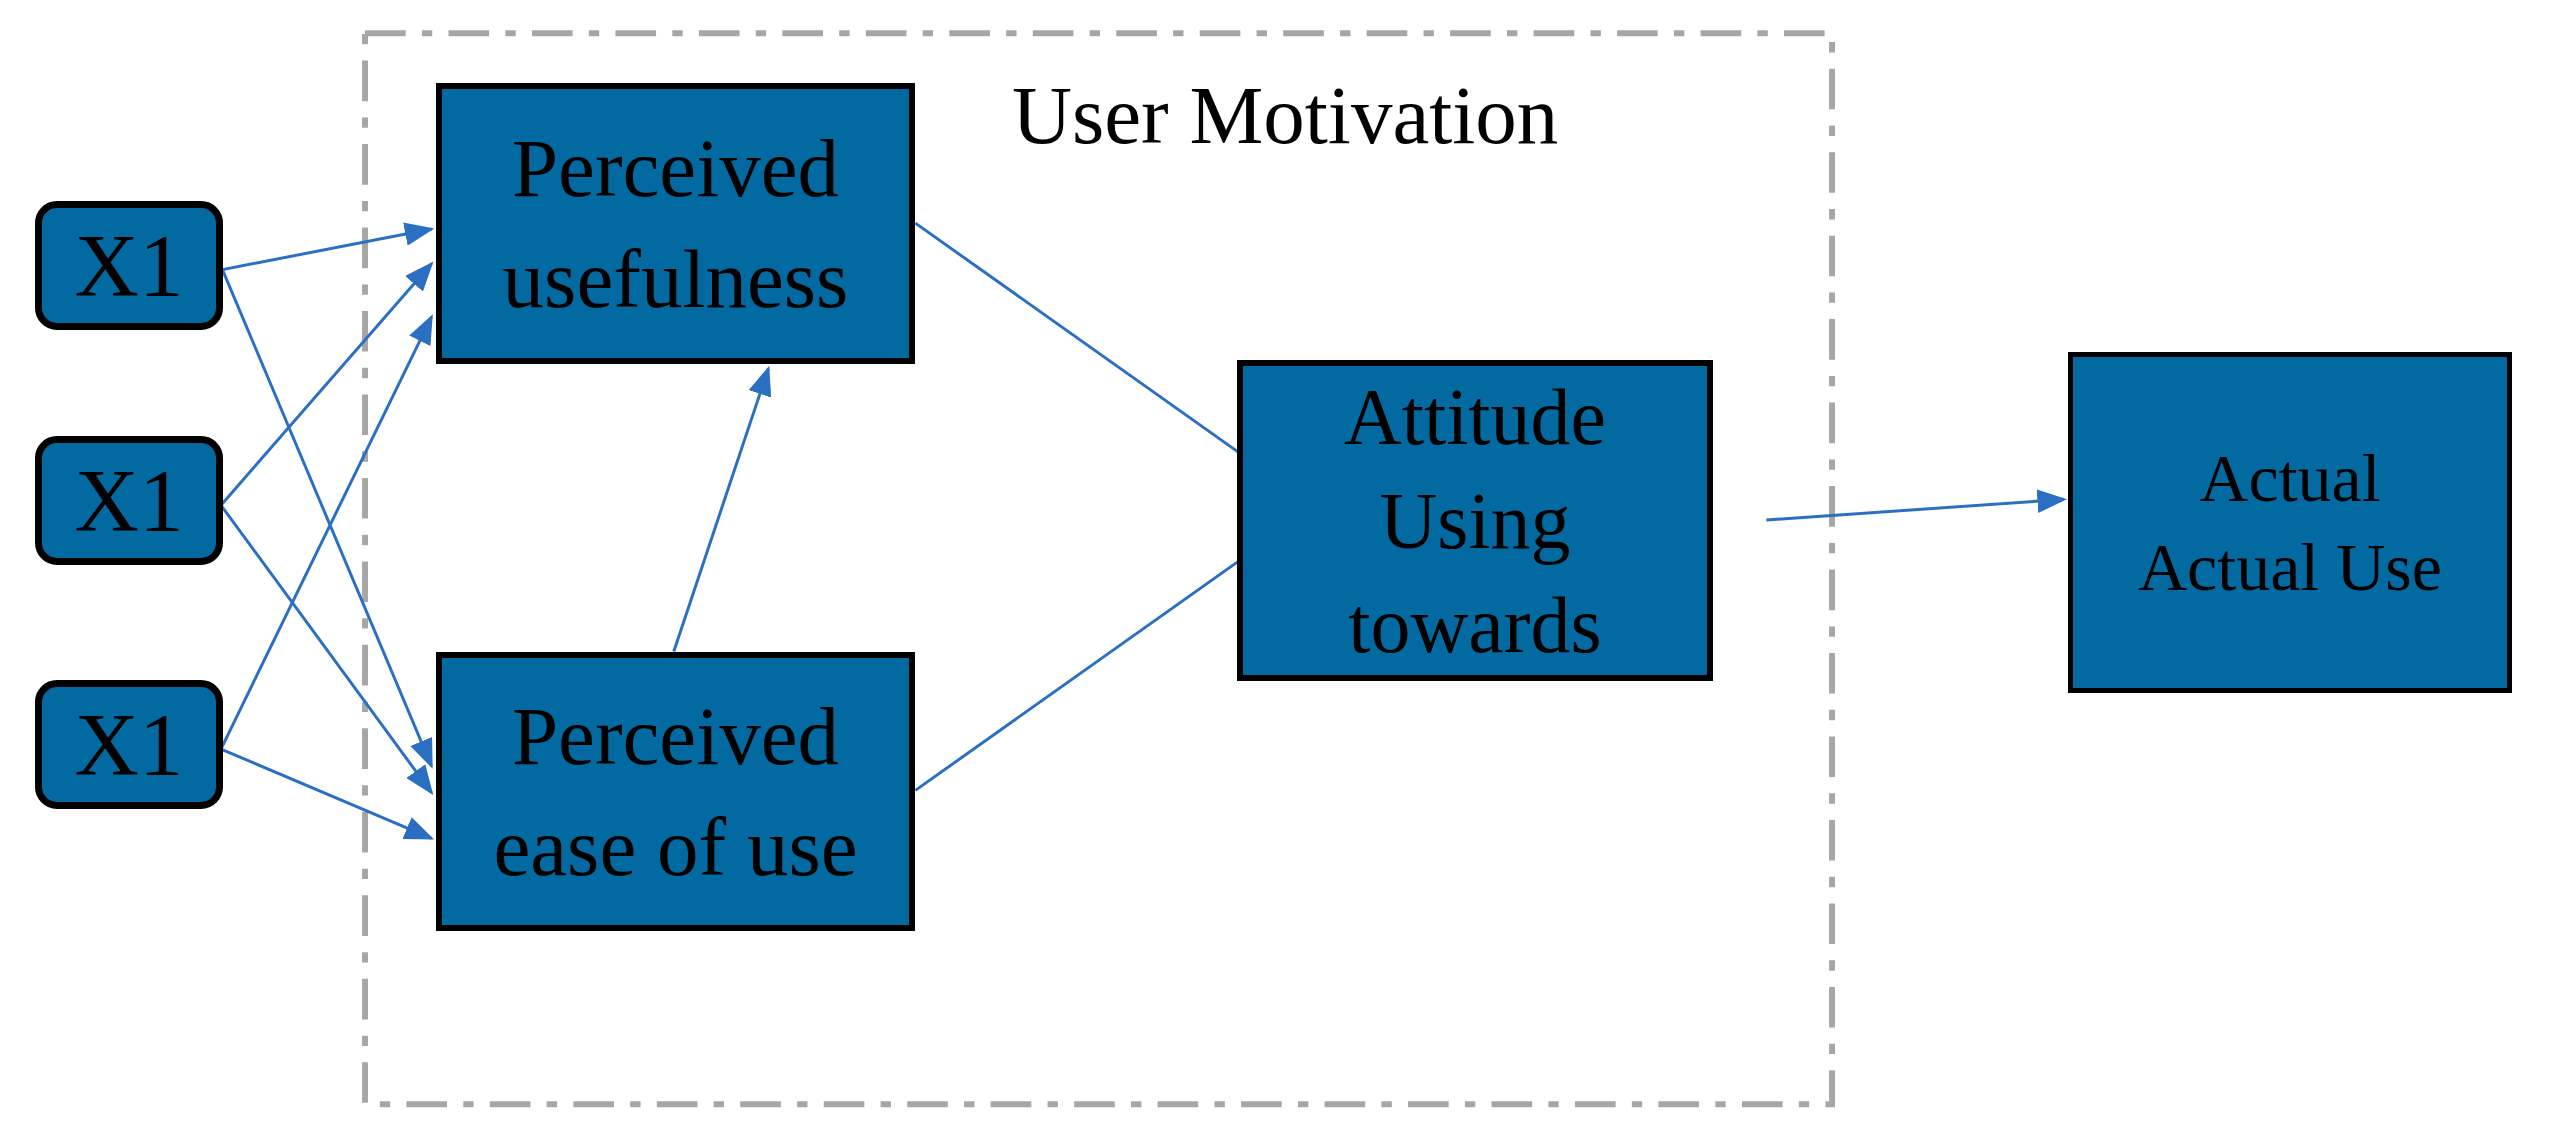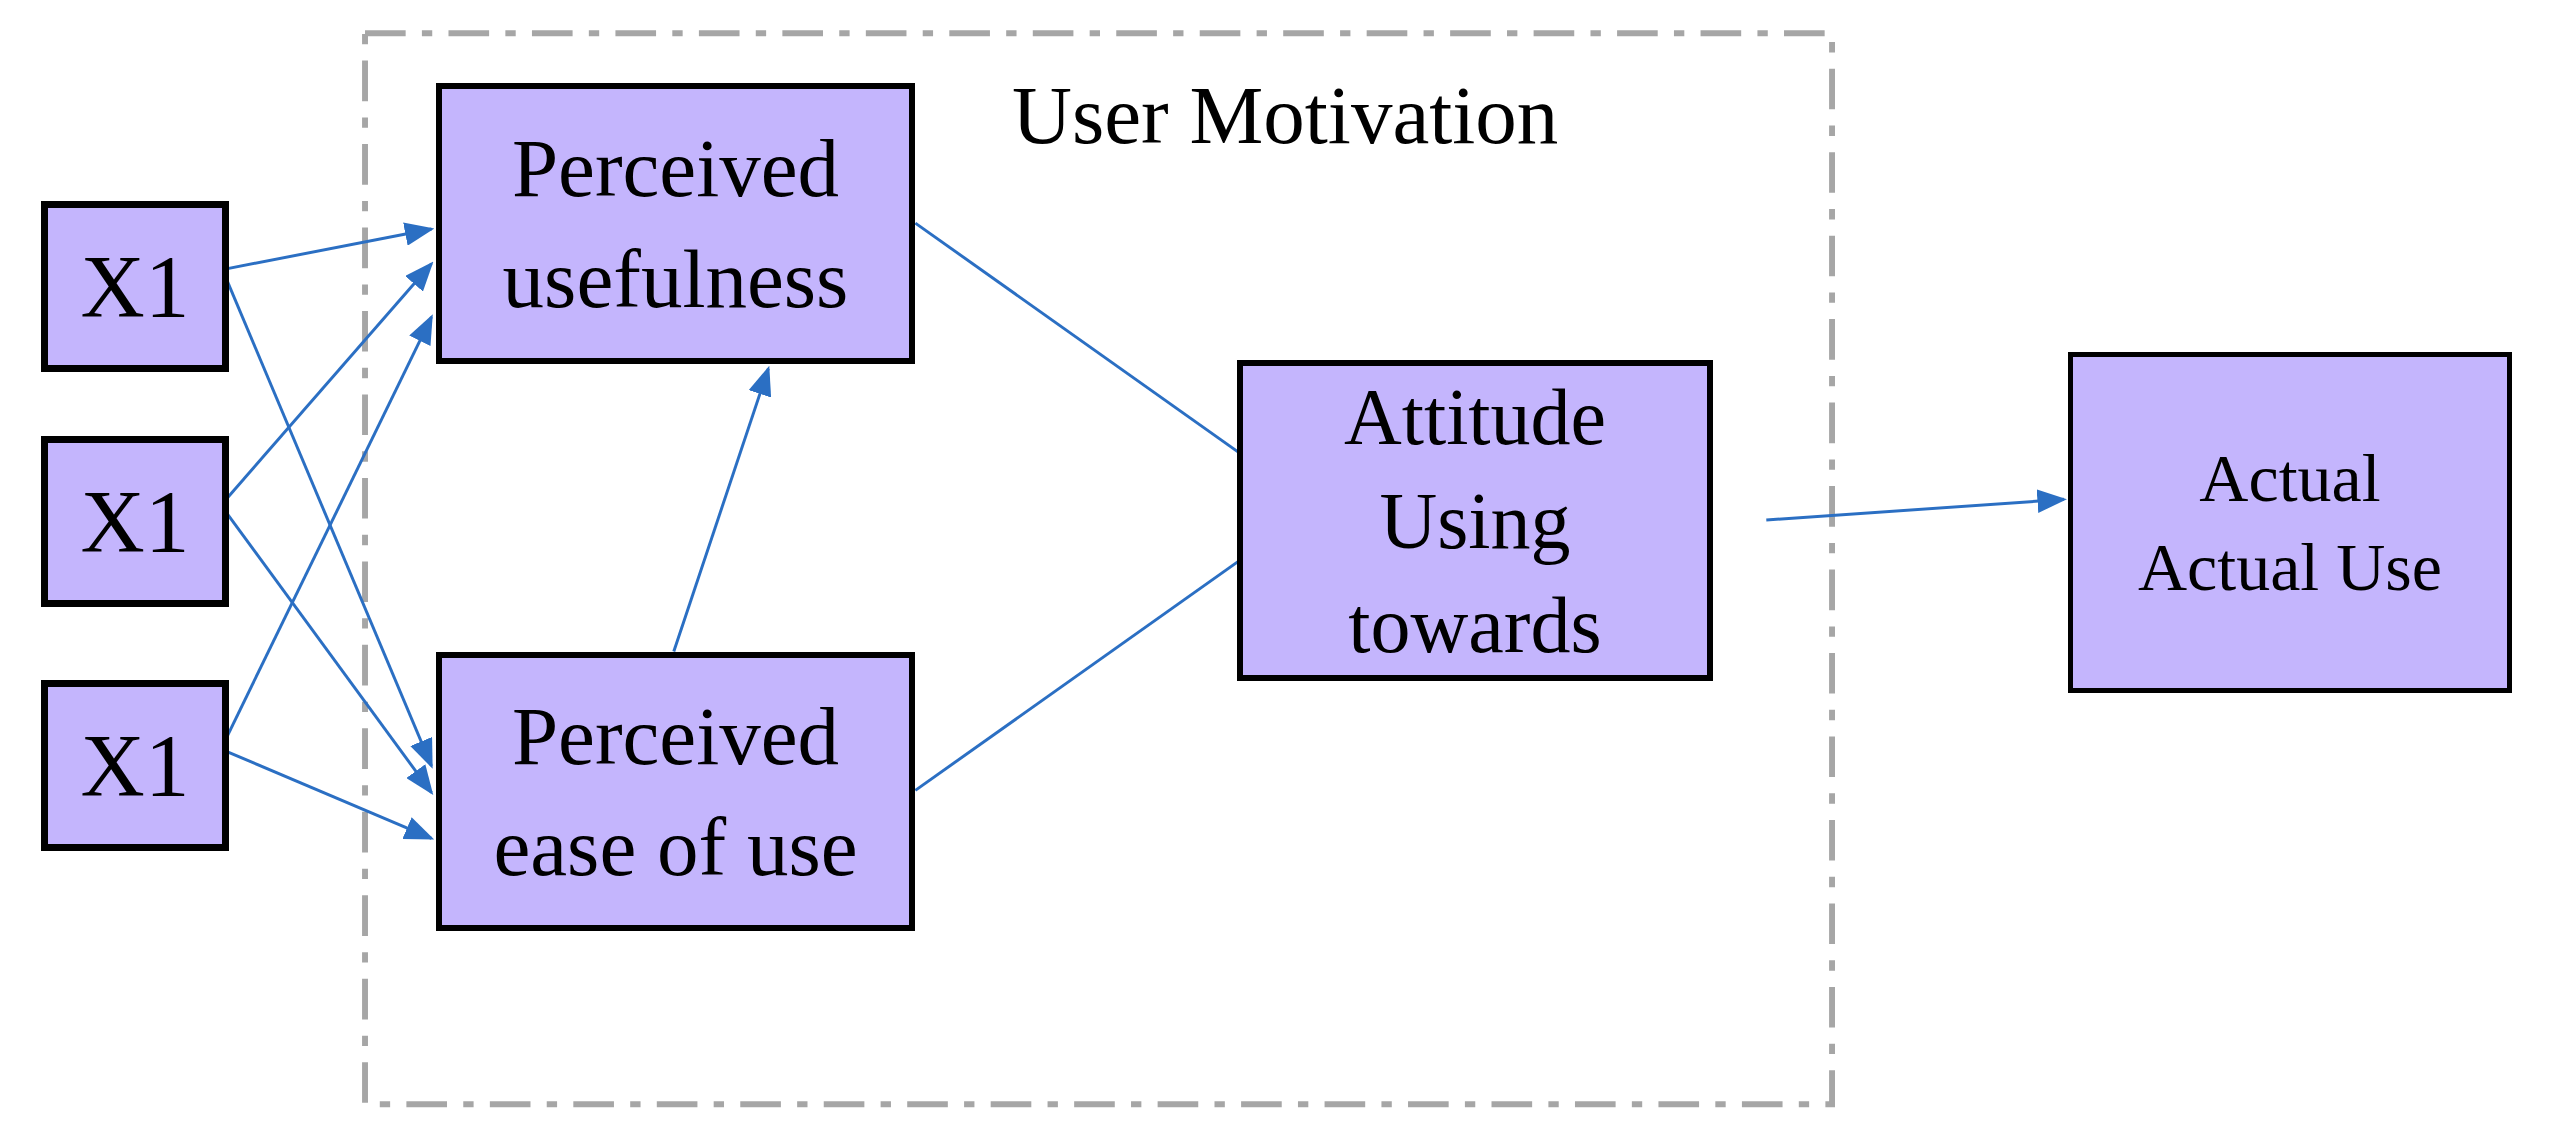--- a/index.html
+++ b/index.html
@@ -12,34 +12,34 @@
     color: #000;
   }
   #arrow-layer {
     position: absolute; left: 0; top: 0;
     width: 2576px; height: 1142px;
     z-index: 1;
   }
   .node {
     position: absolute;
     box-sizing: border-box;
-    background: #c4b5fd;
+    background: #0369a1;
     border: 6.6px solid #000000;
     display: flex;
     flex-direction: column;
     align-items: center;
     justify-content: center;
     text-align: center;
     z-index: 2;
   }
   .node span { display: block; }
   .xbox {
-    left: 41px; width: 188px; height: 171px;
+    left: 35px; width: 188px; height: 129px;
     border-width: 7.4px;
-    font-size: 89px; line-height: 1;
+    font-size: 89px; line-height: 1; border-radius: 22px;
   }
   #x1-box-1 { top: 201px; }
   #x1-box-2 { top: 436px; }
   #x1-box-3 { top: 680px; }
   #pu-box {
     left: 436px; top: 83px; width: 479px; height: 281px;
     font-size: 83px; line-height: 1.33;
   }
   #peou-box {
     left: 436px; top: 652px; width: 479px; height: 279px;

